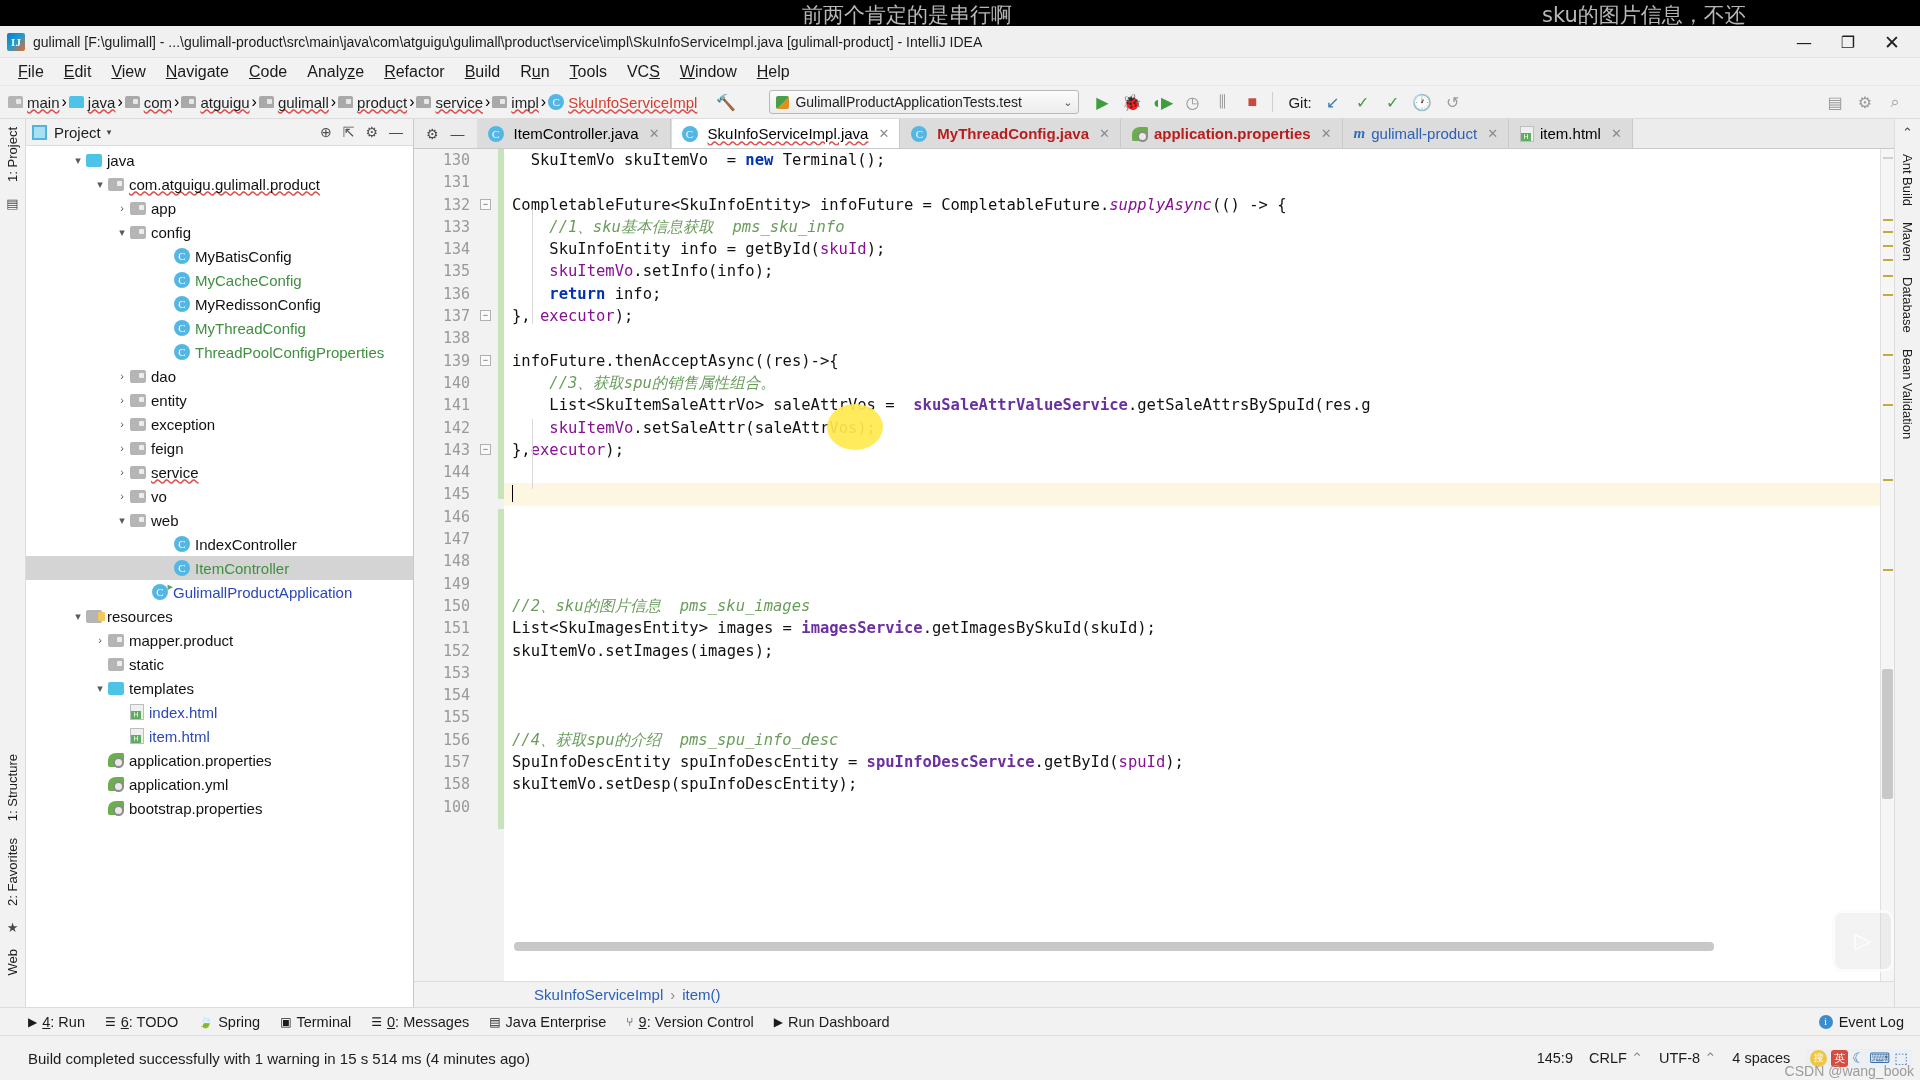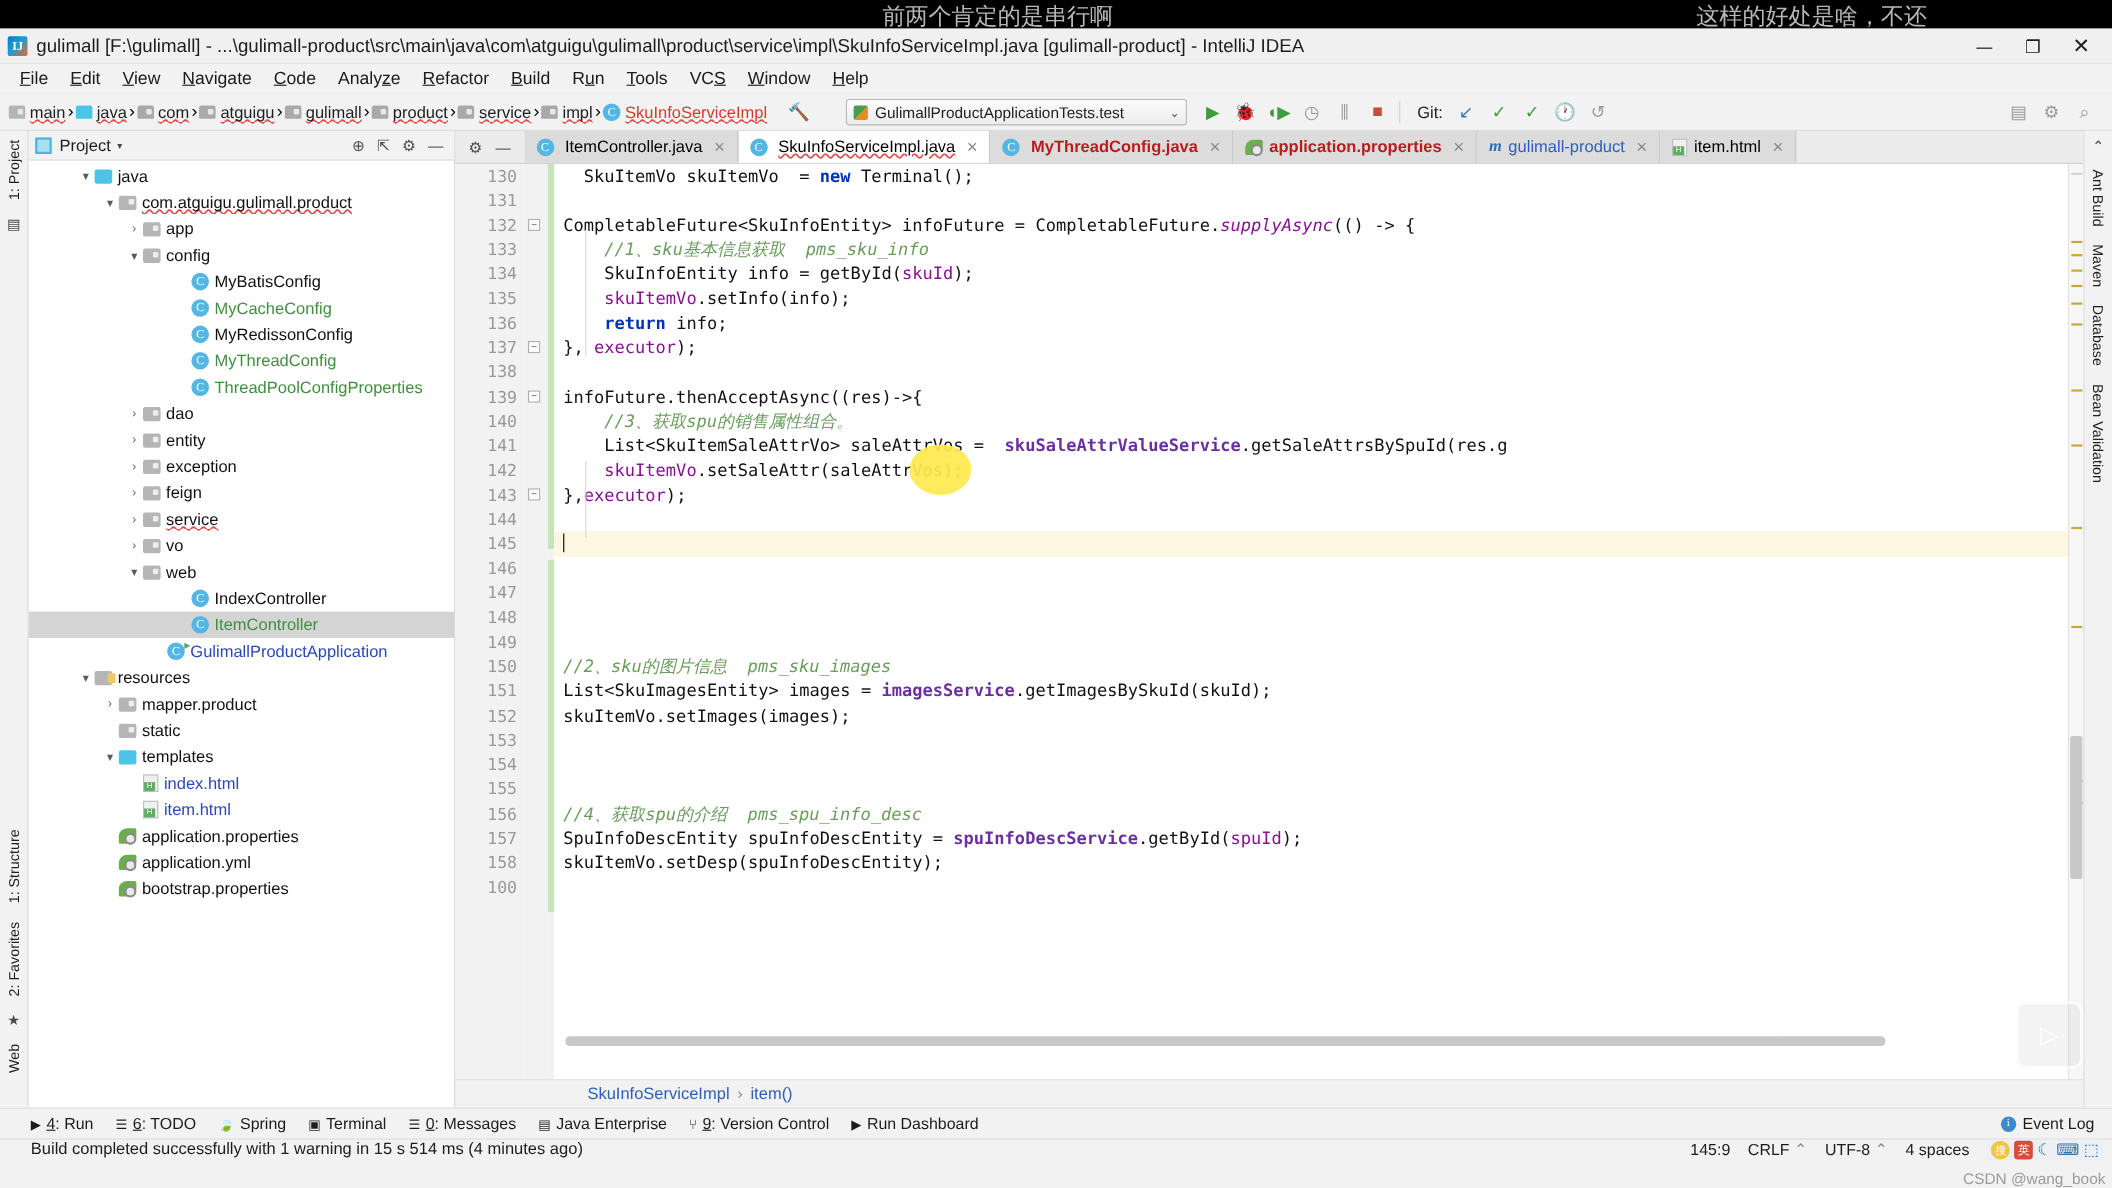--- a/index.html
+++ b/index.html
@@ -52,21 +52,21 @@
   .ij-logo {
     width: 18px; height: 18px;
     background: linear-gradient(135deg,#0d7ac4 0%,#1a9bd7 45%,#f06a1e 100%);
     border-radius: 2px;
     margin-right: 8px;
     color: #fff; font-size: 11px; font-weight: bold;
     display: flex; align-items: center; justify-content: center;
     font-family: "Liberation Serif", serif;
   }
   .title-text {
-    font-size: 17px; color: #1c1c1c;
+    font-size: 14px; color: #1c1c1c;
     white-space: nowrap;
     font-family: "Liberation Sans", sans-serif;
   }
   .win-buttons {
     position: absolute; right: 6px; top: 0; height: 32px;
     display: flex; align-items: center;
   }
   .win-btn {
     width: 44px; height: 32px;
     display: flex; align-items: center; justify-content: center;
@@ -424,21 +424,21 @@
     background: #3c8ccc; color: #fff; font-size: 10px;
     display: flex; align-items: center; justify-content: center;
     font-family: "Liberation Serif", serif;
   }
 
   
   .statusbar {
     height: 45px; min-height: 28px;
     background: #f2f2f2;
     border-top: 1px solid #dcdcdc;
-    display: flex; align-items: flex-start;
+    display: flex; align-items: center;
     padding-left: 28px;
     font-size: 15px; color: #1c1c1c;
     position: relative;
   }
   .status-right {
     margin-left: auto; display: flex; align-items: center;
     gap: 16px; padding-right: 8px; font-size: 14.5px;
   }
   .st-div { color: #888; }
   .ime-box {
@@ -470,21 +470,21 @@
     z-index: 20;
   }
 </style>
 </head>
 <body>
 
 <div id="root">
 
   <div class="letterbox"></div>
   <div class="overlay-caption" id="cap1">前两个肯定的是串行啊</div>
-  <div class="overlay-caption" id="cap2">这样的好处是啥，不还</div>
+  <div class="overlay-caption" id="cap2">sku的图片信息，不还</div>
 
   <div class="ide">
 
     <div class="titlebar">
       <div class="ij-logo">IJ</div>
       <div class="title-text">gulimall [F:\gulimall] - ...\gulimall-product\src\main\java\com\atguigu\gulimall\product\service\impl\SkuInfoServiceImpl.java [gulimall-product] - IntelliJ IDEA</div>
       <div class="win-buttons">
         <div class="win-btn">—</div>
         <div class="win-btn">❐</div>
         <div class="win-btn close">✕</div>

